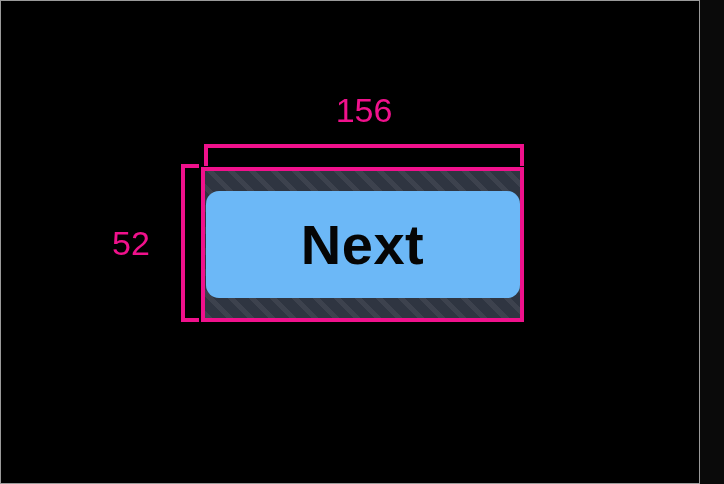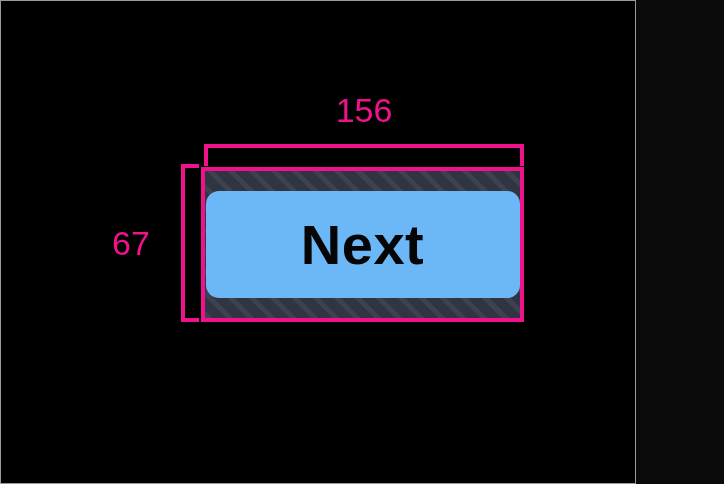--- a/index.html
+++ b/index.html
@@ -4,21 +4,21 @@
 <title>Element Dimension Overlay</title>
 <style>
   html, body {
     margin: 0;
     padding: 0;
     background: #0a0a0a;
   }
 
   #canvas {
     position: relative;
-    width: 636px;
+    width: 700px;
     height: 484px;
     background: #000000;
     box-sizing: border-box;
     border: 1px solid #9a9a9a;
     overflow: hidden;
     font-family: "Liberation Sans", sans-serif;
     -webkit-font-smoothing: antialiased;
   }
 
   
@@ -116,21 +116,21 @@
 </style>
 </head>
 <body>
 
 <div id="canvas">
 
   <div id="width-label" class="dim-label">156</div>
 
   <div id="width-bracket"></div>
 
-  <div id="height-label" class="dim-label">67</div>
+  <div id="height-label" class="dim-label">52</div>
 
   <div id="height-bracket"></div>
 
   <div id="element-frame">
 
     <button id="next-button">Next</button>
 
   </div>
 
 </div>

